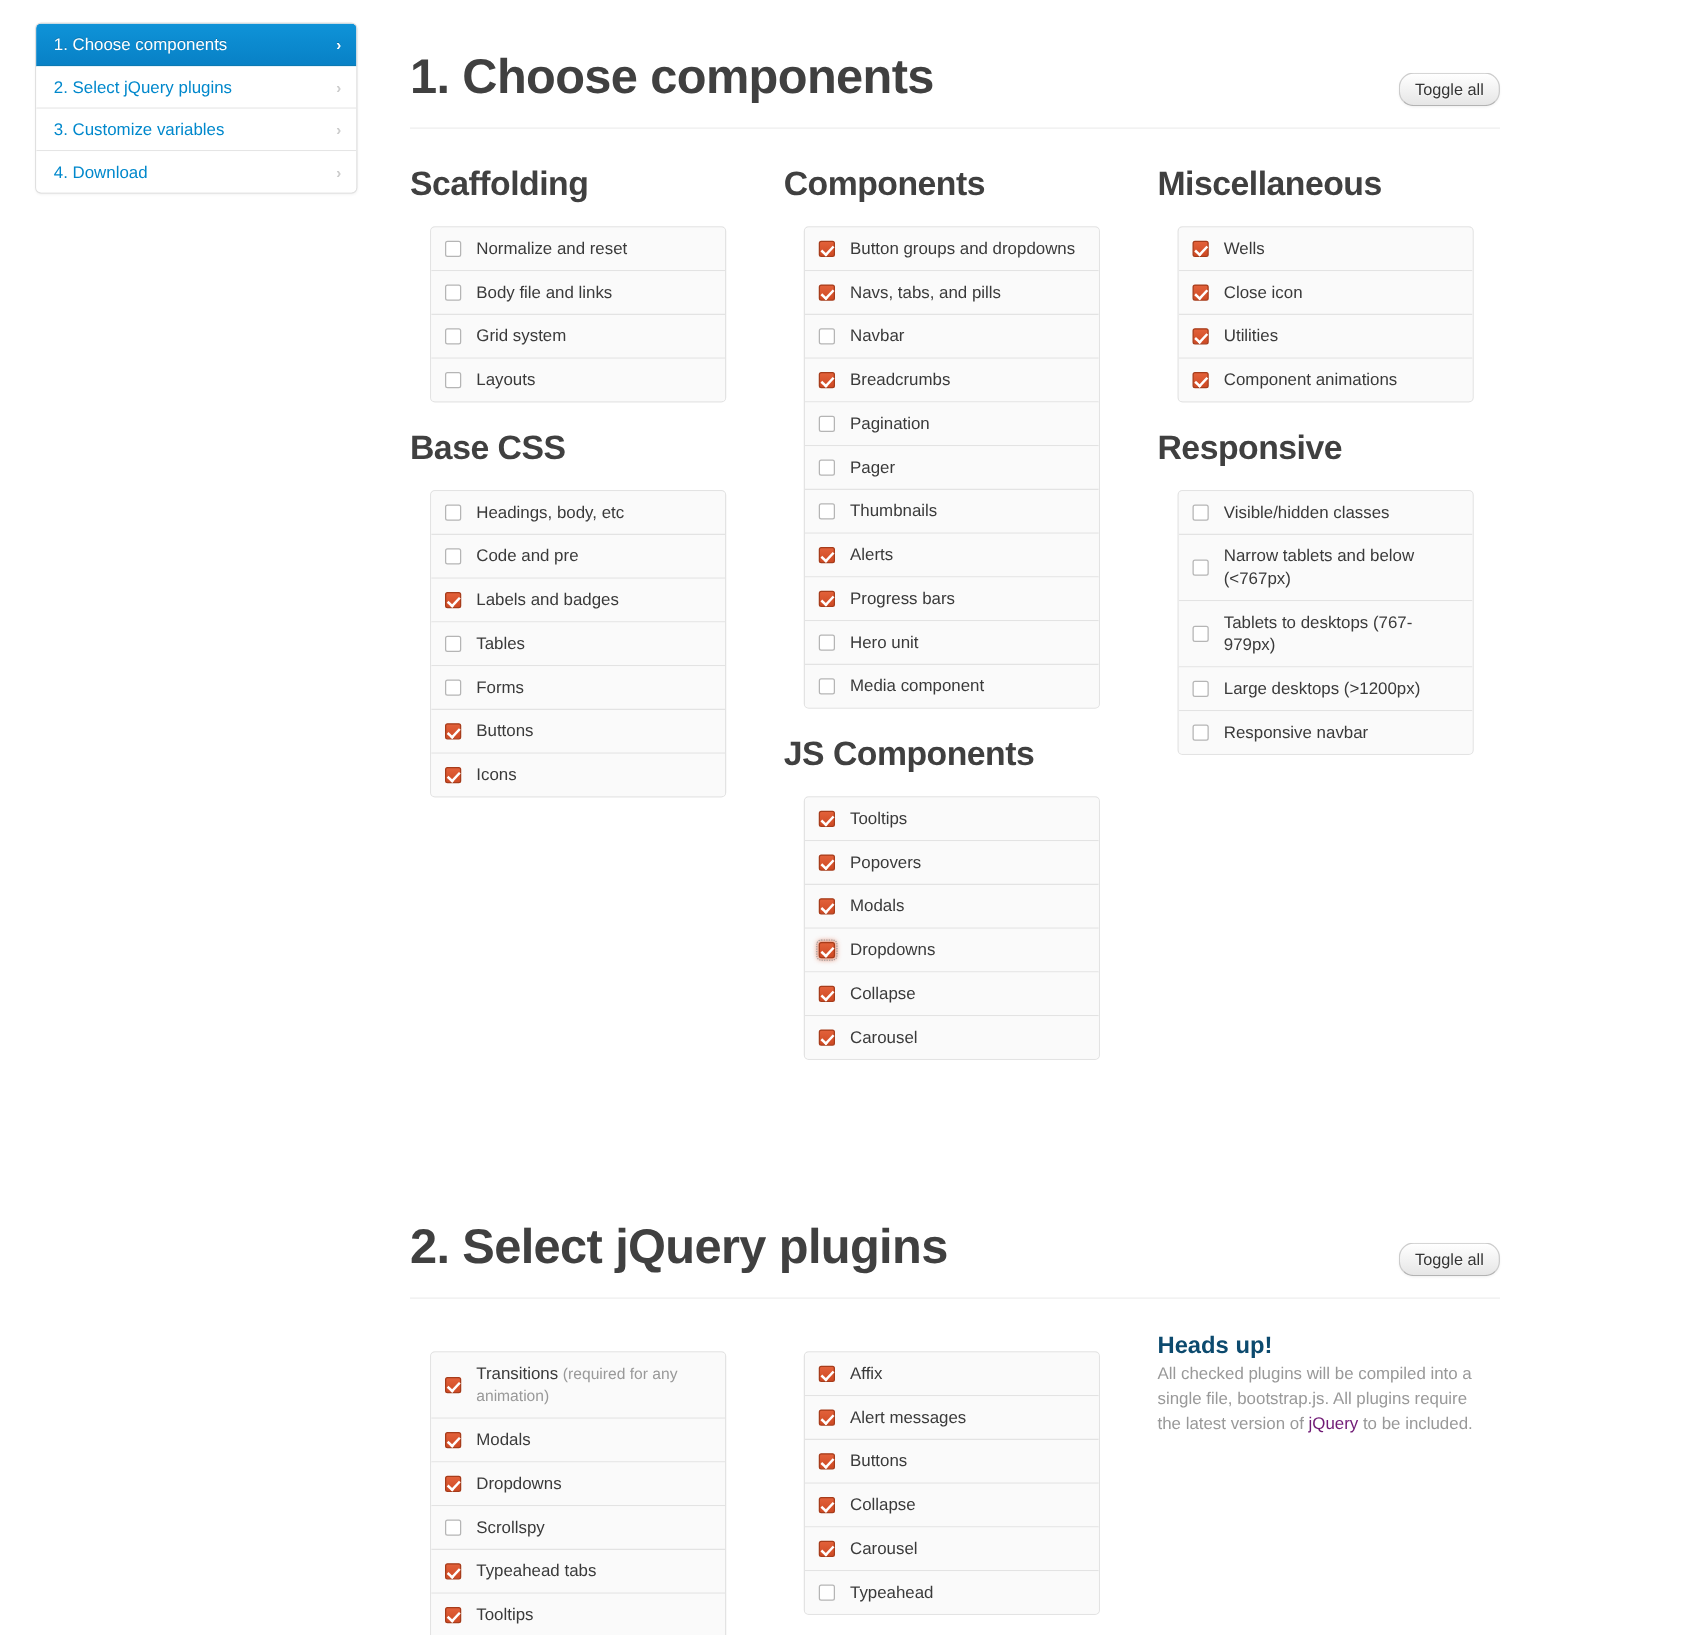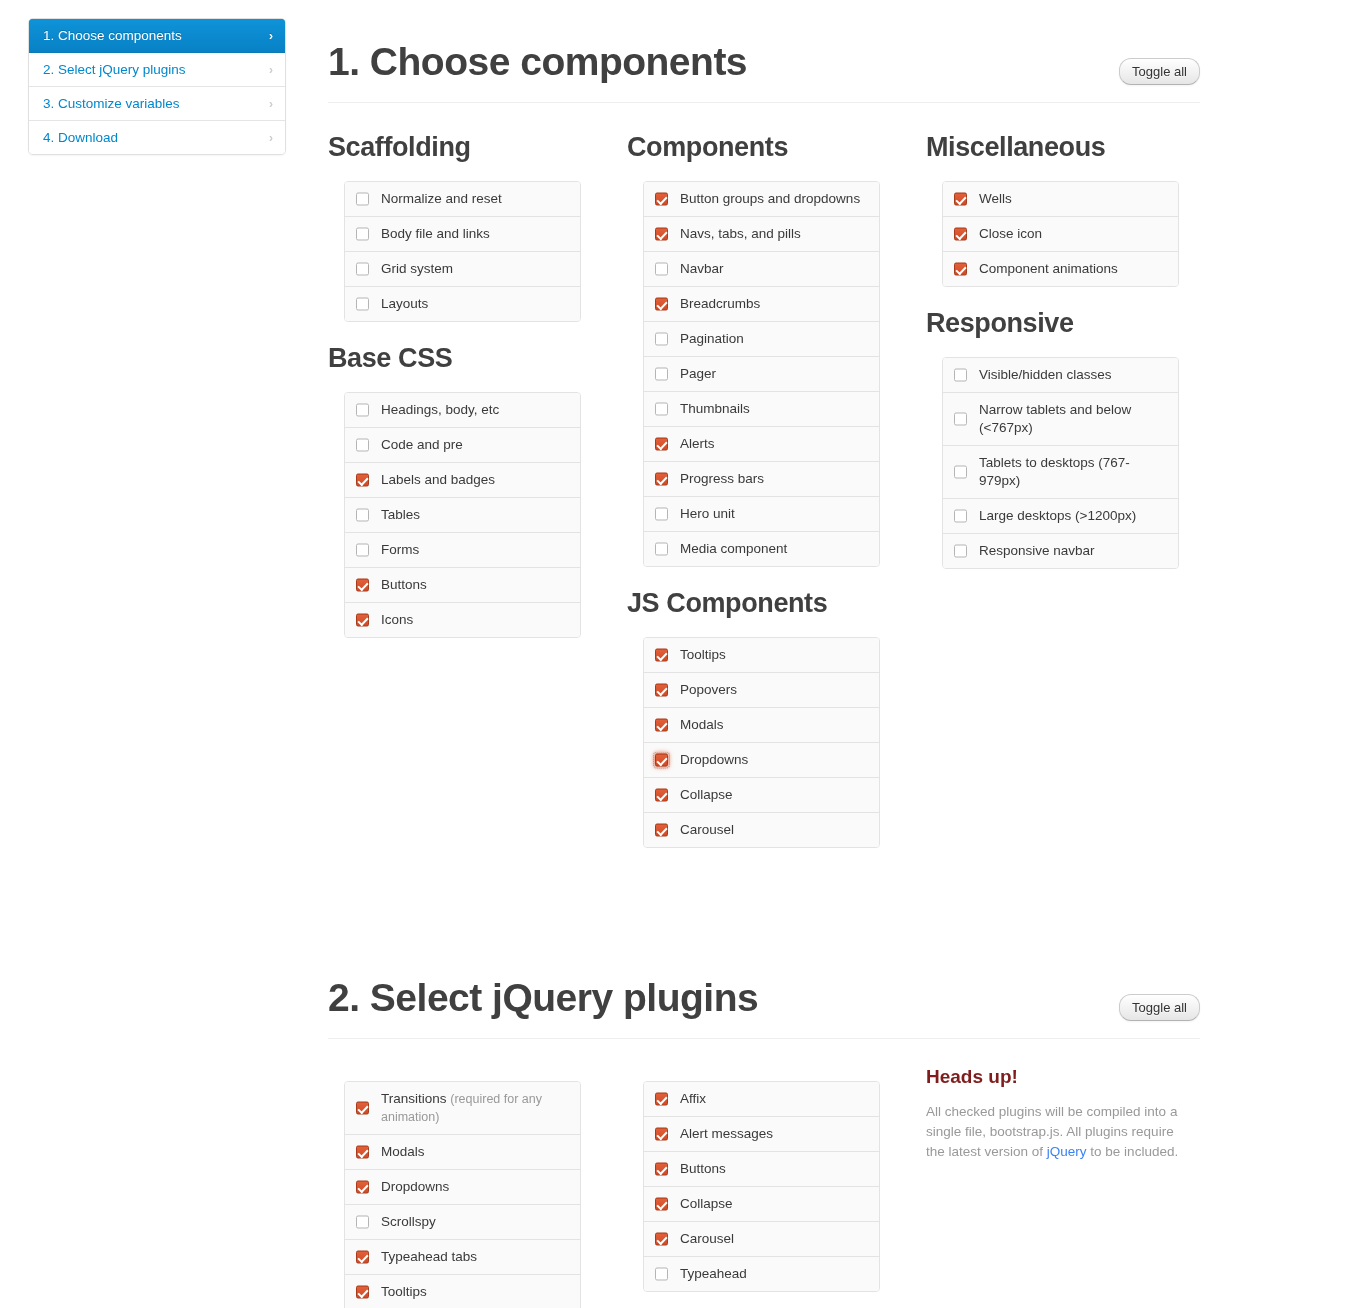--- a/index.html
+++ b/index.html
@@ -167,33 +167,33 @@
     transform: rotate(43deg);
   }
   .cb.focused {
     box-shadow: 0 0 4px 1px rgba(217,83,44,0.75);
     outline: 1px dotted #999999;
     outline-offset: 1px;
   }
 
   
   .headsup h3 {
-    margin: 0 0 13px 0;
+    margin: 0 0 0 0;
     font-size: 19px;
     line-height: 24px;
     font-weight: bold;
-    color: #7f1d1d;
+    color: #0c4a6e;
   }
   .headsup p {
     margin: 0;
     font-size: 13.5px;
     line-height: 20px;
     color: #999999;
   }
-  .headsup a { color: #3b82f6; text-decoration: none; }
+  .headsup a { color: #701a75; text-decoration: none; }
 
   .spacer-lg { height: 72px; }
 </style>
 </head>
 <body>
 
 <div class="page">
 
   <div class="sidenav">
     <a class="sidenav-item active">
@@ -269,20 +269,21 @@
           <li><span class="cb checked"></span><span>Collapse</span></li>
           <li><span class="cb checked"></span><span>Carousel</span></li>
         </ul>
       </div>
 
       <div class="col">
         <h2 class="group-title">Miscellaneous</h2>
         <ul class="checklist">
           <li><span class="cb checked"></span><span>Wells</span></li>
           <li><span class="cb checked"></span><span>Close icon</span></li>
+          <li><span class="cb checked"></span><span>Utilities</span></li>
           <li><span class="cb checked"></span><span>Component animations</span></li>
         </ul>
 
         <h2 class="group-title spaced">Responsive</h2>
         <ul class="checklist">
           <li><span class="cb"></span><span>Visible/hidden classes</span></li>
           <li><span class="cb"></span><span>Narrow tablets and below (&lt;767px)</span></li>
           <li><span class="cb"></span><span>Tablets to desktops (767-979px)</span></li>
           <li><span class="cb"></span><span>Large desktops (&gt;1200px)</span></li>
           <li><span class="cb"></span><span>Responsive navbar</span></li>

